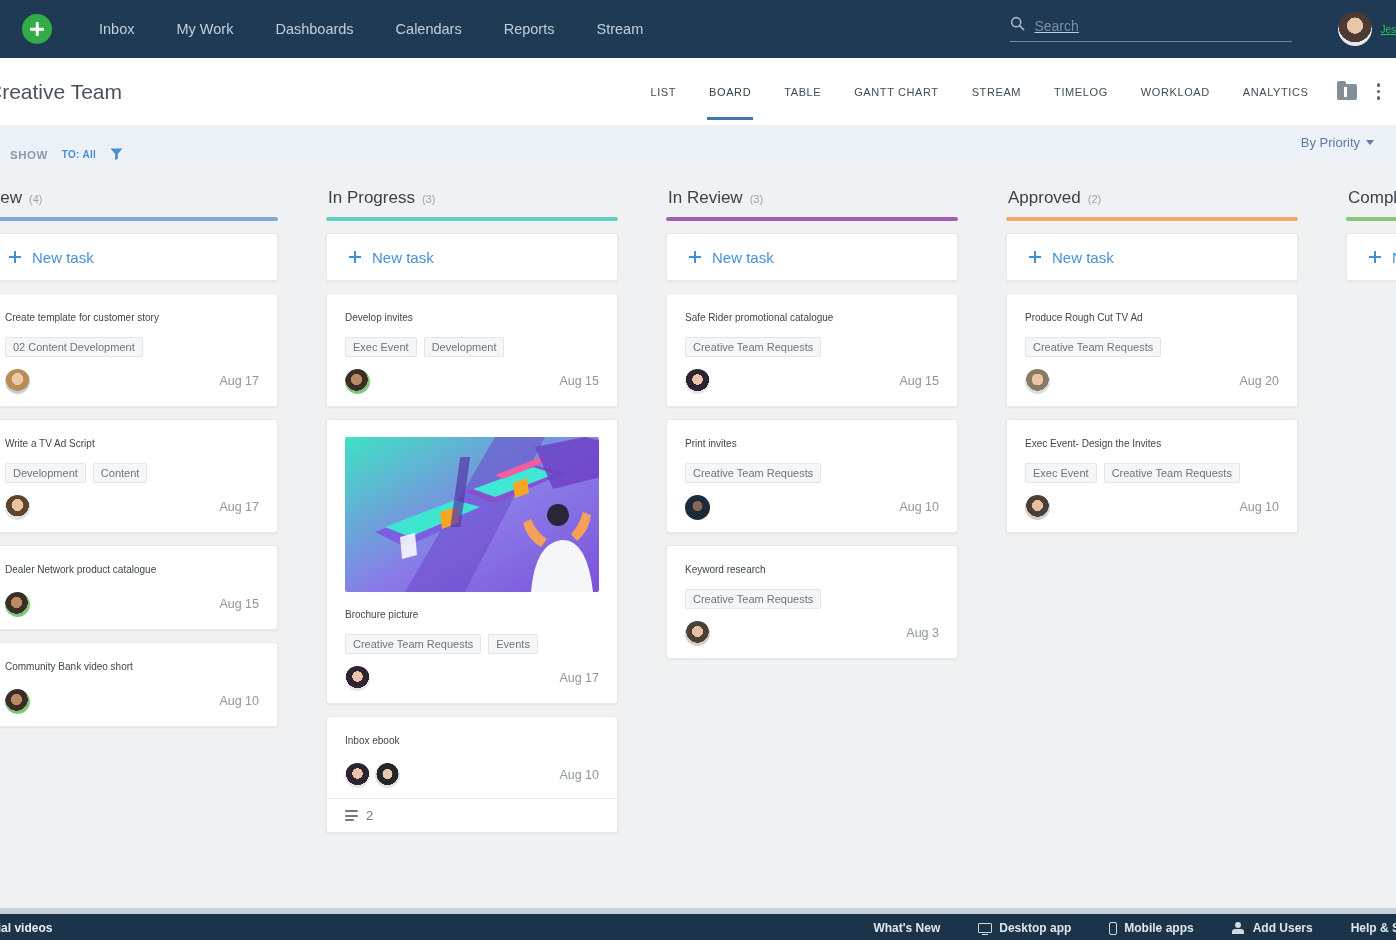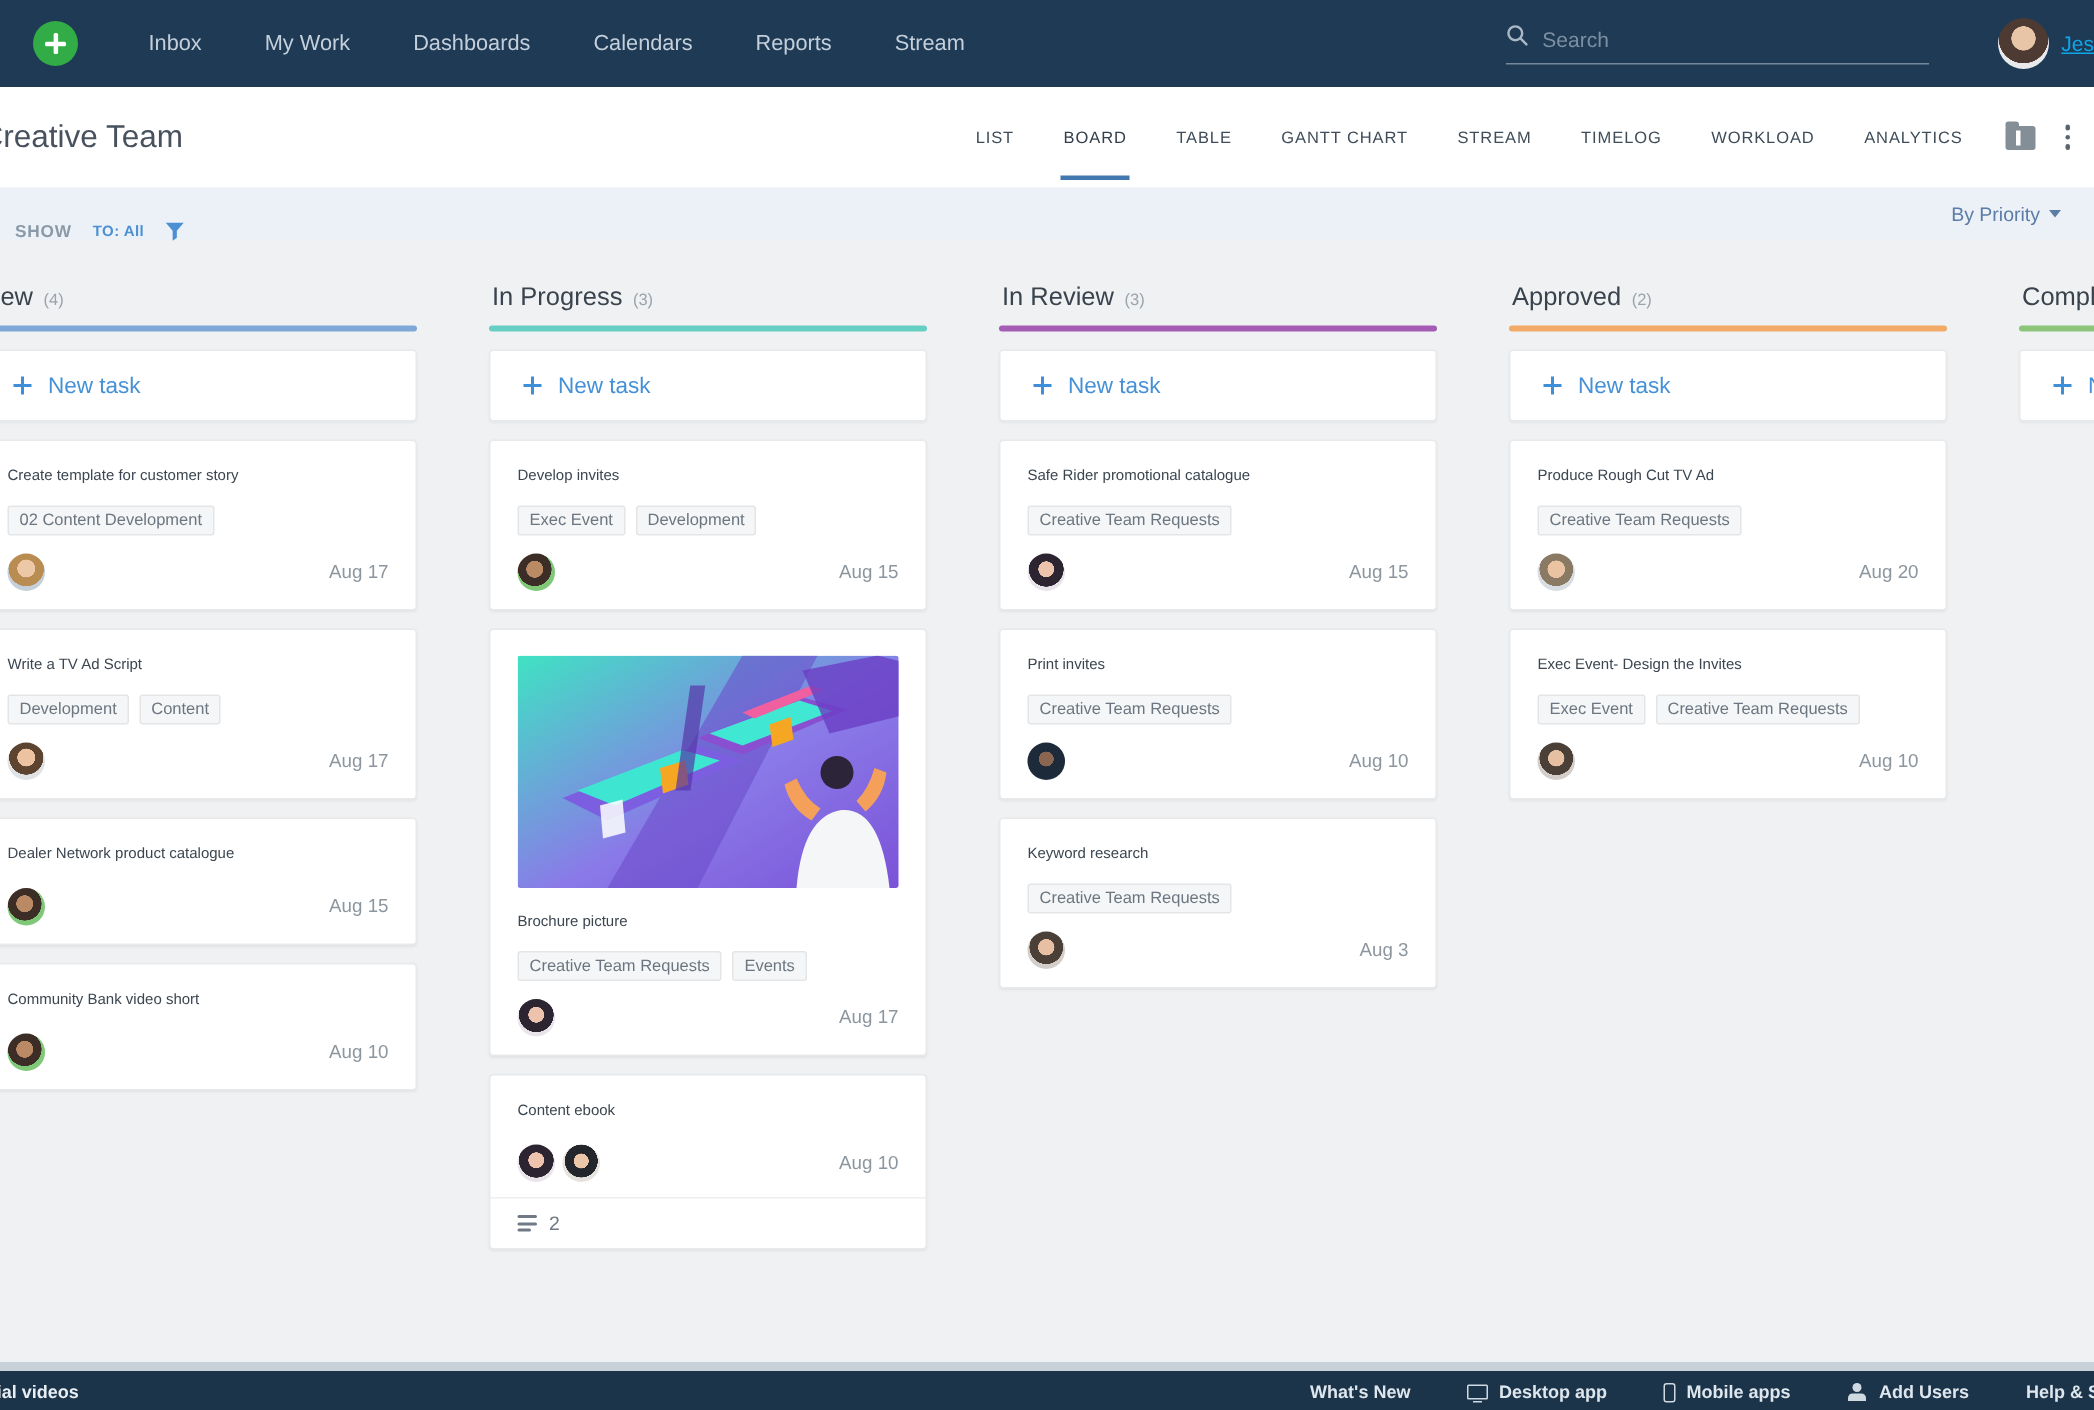--- a/index.html
+++ b/index.html
@@ -10,26 +10,26 @@
   .topnav { height:58px; background:#1e3a54; display:flex; align-items:center; padding:0 0 0 22px; position:relative; }
   .plus-btn { width:30px; height:30px; border-radius:50%; background:#31ac46; position:relative; flex:none; cursor:pointer; }
   .plus-btn::before, .plus-btn::after { content:''; position:absolute; background:#fff; left:50%; top:50%; transform:translate(-50%,-50%); border-radius:1px; }
   .plus-btn::before { width:14px; height:2.5px; }
   .plus-btn::after  { width:2.5px; height:14px; }
   .nav-items { display:flex; margin-left:26px; }
   .nav-item { color:#c3cfdb; font-size:14.5px; padding:10px 21px; cursor:pointer; white-space:nowrap; }
   .nav-right { margin-left:auto; display:flex; align-items:center; }
   .searchbox { display:flex; align-items:center; width:282px; border-bottom:1px solid #76889b; padding-bottom:6px; margin-right:46px; }
   .search-icon { flex:none; margin-right:9px; }
-  .search-input { background:transparent; border:0; outline:none; color:#c3cfdb; font-size:14px; width:100%; font-family:"Liberation Sans",sans-serif; }
+  .search-input { background:transparent; border:0; outline:none; color:#c3cfdb; font-size:14px; width:100%; font-family:"Liberation Sans",sans-serif;text-decoration:underline; }
   .search-input::placeholder { color:#7d8fa2; }
   .user-chip { display:flex; align-items:center; }
   .user-avatar { width:34px; height:34px; border-radius:50%; flex:none; margin-right:8px;
     background:radial-gradient(circle at 50% 40%, #e8c5a6 0 30%, #4c3a33 31% 62%, #e9e9ec 63%); }
-  .user-name { color:#0ea5e9; font-size:14px; white-space:nowrap;text-decoration:underline; }
+  .user-name { color:#22c55e; font-size:10px; white-space:nowrap;text-decoration:underline; }
 
   
   .header { height:67px; background:#fff; display:flex; align-items:center; padding:0 14px 0 0; }
   .page-title { font-size:21px; color:#48525e; margin-left:-13px; white-space:nowrap; font-weight:400; }
   .tabs { margin-left:auto; display:flex; align-items:center; gap:33px; }
   .tab { font-size:11px; letter-spacing:0.6px; color:#3f4c59; cursor:pointer; position:relative; white-space:nowrap; padding:4px 0; }
   .tab.active { color:#33404c; }
   .tab.active::after { content:''; position:absolute; left:-2px; right:-2px; bottom:-18px; height:3px; background:#4179ae; }
   .hdr-icons { display:flex; align-items:center; gap:18px; margin-left:28px; }
   .folder-ic { width:20px; height:16px; background:#848e97; border-radius:2px; position:relative; cursor:pointer; }
@@ -284,21 +284,21 @@
         <span class="tag">Events</span>
       </div>
       <div class="card-foot">
         <span class="av-group">
             <span class="avatar a4"></span>
           </span>
         <span class="date">Aug 17</span>
       </div>
     </div>
     <div class="card">
-      <div class="card-title">Content ebook</div>
+      <div class="card-title">Inbox ebook</div>
       <div class="card-foot">
         <span class="av-group">
           <span class="avatar a4"></span>
           <span class="avatar a7"></span>
         </span>
         <span class="date">Aug 10</span>
       </div>
       <div class="sub-row">
         <span class="sub-ic">
             <i></i>

